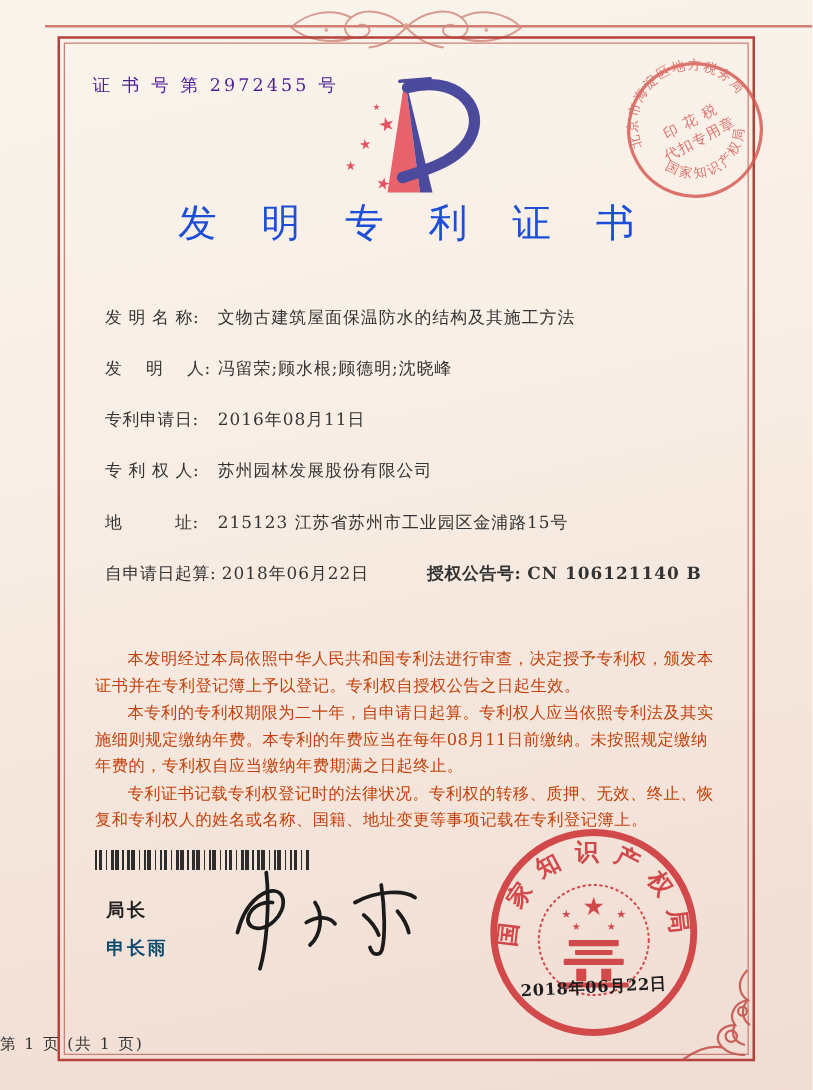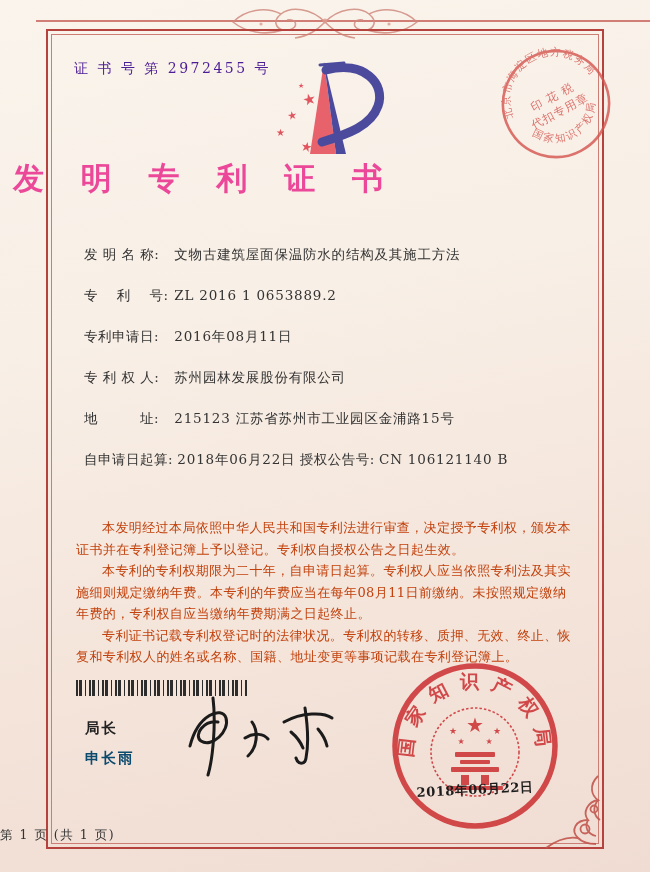--- a/index.html
+++ b/index.html
@@ -9,27 +9,27 @@
     font-family:"DejaVu Serif","Liberation Serif",serif;
     color:#2e2e2e;
   }
   .abs{position:absolute;}
   
   .top-edge-line{left:36px;right:0;top:20px;height:2px;background:#c2574f;opacity:.75;}
   
   .frame{left:46px;top:29px;width:554px;height:816px;border:2.5px solid #b5423c;}
   .frame-inner{position:absolute;inset:3px;border:1px solid #cc7e74;}
   .cert-no{left:74px;top:60px;font-size:14px;letter-spacing:2.5px;color:#4c1d95;}
-  .title{left:0;right:0;top:158px;font-size:31px;font-weight:700;
-         letter-spacing:13px;color:#ec4899;text-indent:13px;}
+  .title{left:0;right:0;top:158px;text-align:center;font-size:31px;font-weight:400;
+         letter-spacing:13px;color:#1d4ed8;text-indent:13px;}
   .fields{left:84px;top:244px;width:490px;font-size:13.5px;line-height:20px;color:#333;}
   .field-row{margin-bottom:21px;white-space:nowrap;}
   .f-label{display:inline-block;min-width:86px;letter-spacing:.5px;}
   .f-value{letter-spacing:.8px;}
-  .grant-pair2{}
+  .grant-pair2{margin-left:42px;font-weight:bold;}
   .paras{left:76px;top:517px;width:502px;font-size:13px;line-height:21.5px;
          color:#c2410c;letter-spacing:.4px;}
   .paras p{margin:0;text-indent:2em;}
   .barcode{left:76px;top:680px;width:172px;height:16px;
     background:repeating-linear-gradient(90deg,#2d2d2d 0 2px,transparent 2px 3px,
       #2d2d2d 3px 6px,transparent 6px 9px,#2d2d2d 9px 10px,transparent 10px 13px);}
   .signer-title{left:85px;top:719px;font-size:14.5px;font-weight:600;letter-spacing:2px;color:#222;text-align:right;}
   .signer-name{left:85px;top:749px;font-size:14.5px;font-weight:600;letter-spacing:2px;color:#0c4a6e;}
   .signature{left:168px;top:688px;}
   .seal{left:389px;top:660px;}
@@ -80,22 +80,22 @@
 </svg>
 
 <div class="abs title">发 明 专 利 证 书</div>
 
 <div class="abs fields">
   <div class="field-row">
     <span class="f-label">发 明 名 称:</span>
     <span class="f-value">文物古建筑屋面保温防水的结构及其施工方法</span>
   </div>
   <div class="field-row">
-    <span class="f-label">专　 利　 号:</span>
-    <span class="f-value">ZL 2016 1 0653889.2</span>
+    <span class="f-label">发　 明　 人:</span>
+    <span class="f-value">冯留荣;顾水根;顾德明;沈晓峰</span>
   </div>
   <div class="field-row">
     <span class="f-label">专利申请日:</span>
     <span class="f-value">2016年08月11日</span>
   </div>
   <div class="field-row">
     <span class="f-label">专 利 权 人:</span>
     <span class="f-value">苏州园林发展股份有限公司</span>
   </div>
   <div class="field-row">

